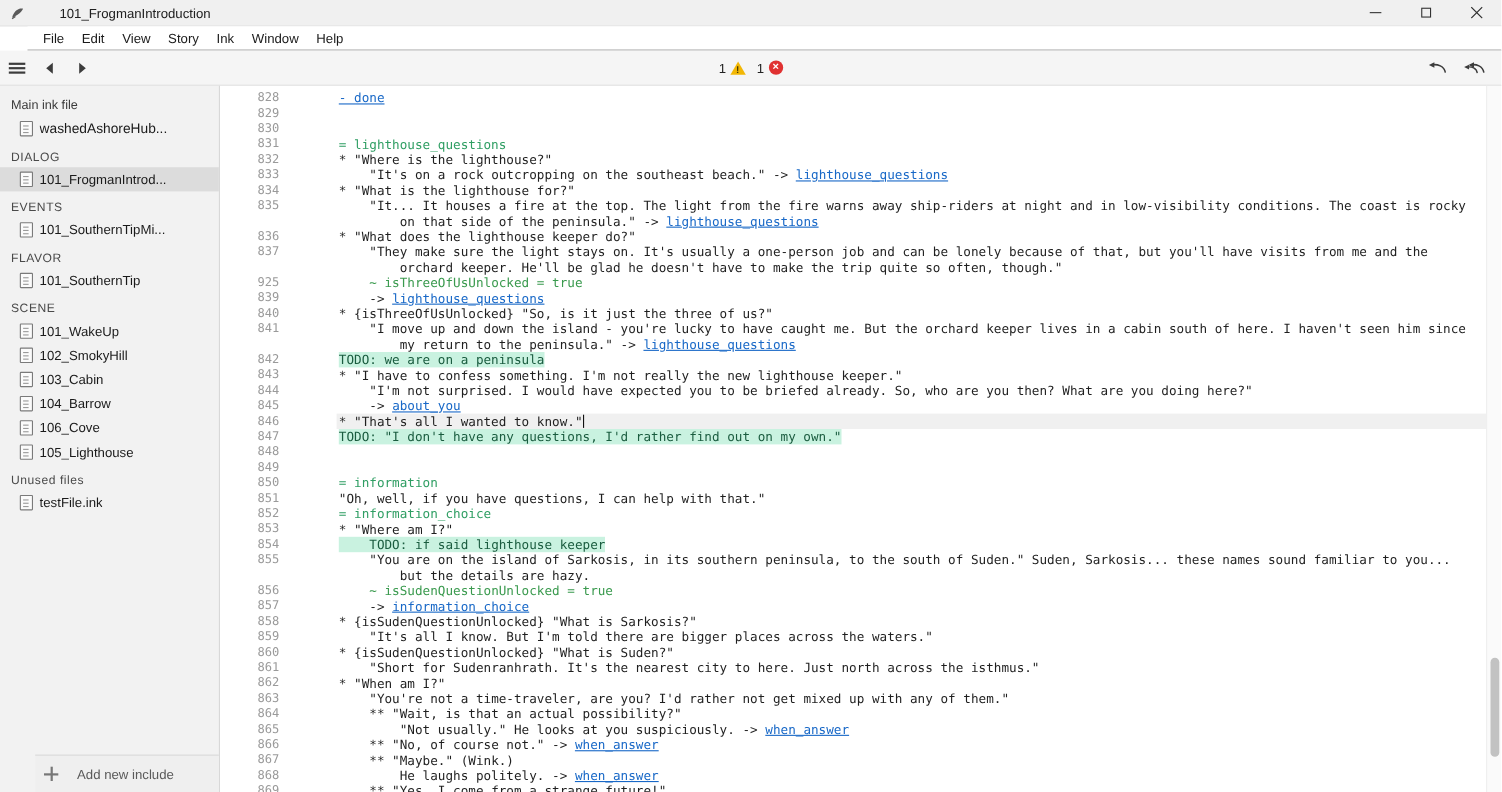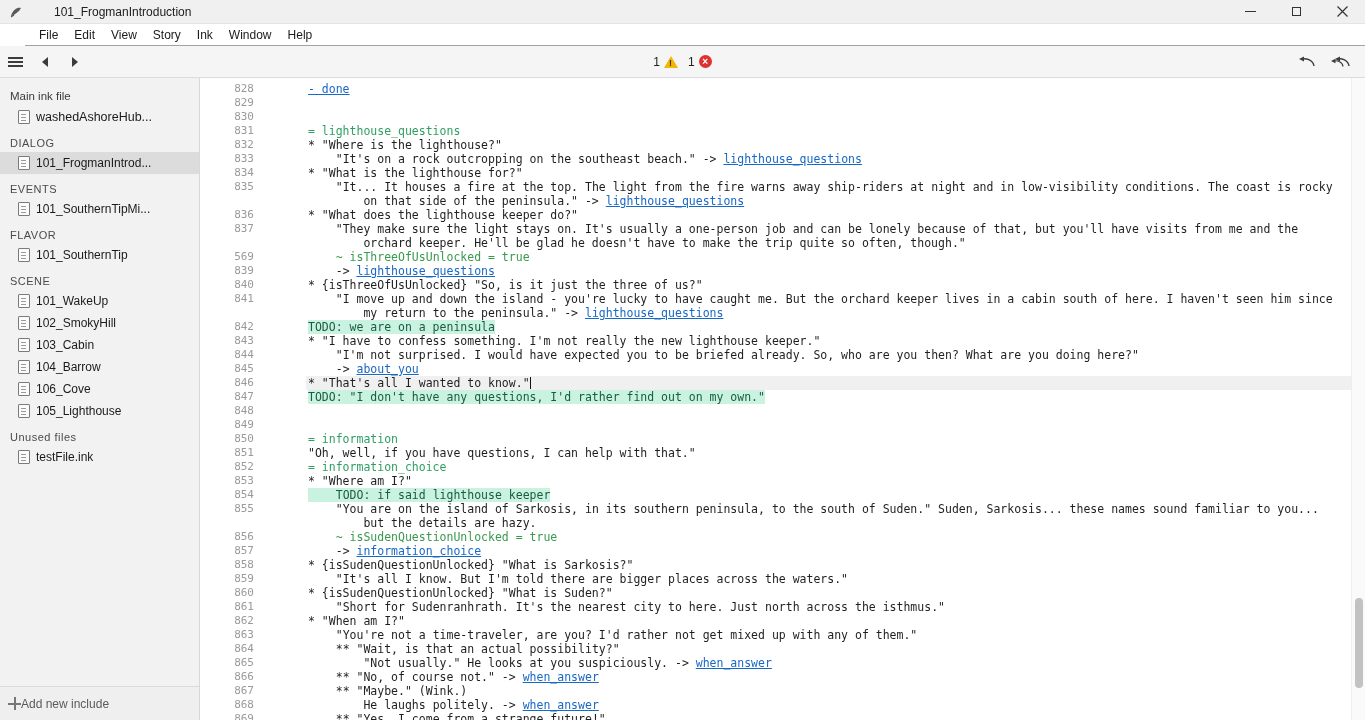--- a/index.html
+++ b/index.html
@@ -146,22 +146,22 @@
     content: ""; position: absolute; left: 2px; right: 3px; height: 1px; background: #9a9a9a;
   }
   .doc-icon::before { top: 3px; }
   .doc-icon::after { top: 6px; box-shadow: 0 3px 0 #9a9a9a; }
   .side-label { overflow: hidden; text-overflow: ellipsis; white-space: nowrap; text-align: right; }
   .sidebar-footer {
     height: 34px;
     border-top: 1px solid #dadada;
     background: #efefef;
     display: flex; align-items: center;
-    padding-left: 8px; gap: 0;
-    color: #5a5a5a; font-size: 12px;
+    padding-left: 8px; gap: 17px;
+    color: #5a5a5a; font-size: 12px; margin-left: 32px;
   }
   .plus-icon {
     width: 13px; height: 13px; position: relative; flex: none;
   }
   .plus-icon::before, .plus-icon::after {
     content: ""; position: absolute; background: #777;
   }
   .plus-icon::before { left: 0; right: 0; top: 6px; height: 1.5px; }
   .plus-icon::after { top: 0; bottom: 0; left: 6px; width: 1.5px; }
 
@@ -391,21 +391,21 @@
           <div class="line"><div class="gutter">830</div><div class="code">&nbsp;</div></div>
           <div class="line"><div class="gutter">831</div><div class="code"><span class="knot">= lighthouse_questions</span></div></div>
           <div class="line"><div class="gutter">832</div><div class="code"><span>* "Where is the lighthouse?"</span></div></div>
           <div class="line"><div class="gutter">833</div><div class="code"><span>    "It's on a rock outcropping on the southeast beach." -&gt; </span><span class="divert">lighthouse_questions</span></div></div>
           <div class="line"><div class="gutter">834</div><div class="code"><span>* "What is the lighthouse for?"</span></div></div>
           <div class="line"><div class="gutter">835</div><div class="code"><span>    "It... It houses a fire at the top. The light from the fire warns away ship-riders at night and in low-visibility conditions. The coast is rocky
         on that side of the peninsula." -&gt; </span><span class="divert">lighthouse_questions</span></div></div>
           <div class="line"><div class="gutter">836</div><div class="code"><span>* "What does the lighthouse keeper do?"</span></div></div>
           <div class="line"><div class="gutter">837</div><div class="code"><span>    "They make sure the light stays on. It's usually a one-person job and can be lonely because of that, but you'll have visits from me and the
         orchard keeper. He'll be glad he doesn't have to make the trip quite so often, though."</span></div></div>
-          <div class="line"><div class="gutter">569</div><div class="code"><span class="logic">    ~ isThreeOfUsUnlocked = true</span></div></div>
+          <div class="line"><div class="gutter">925</div><div class="code"><span class="logic">    ~ isThreeOfUsUnlocked = true</span></div></div>
           <div class="line"><div class="gutter">839</div><div class="code"><span>    -&gt; </span><span class="divert">lighthouse_questions</span></div></div>
           <div class="line"><div class="gutter">840</div><div class="code"><span>* {isThreeOfUsUnlocked} "So, is it just the three of us?"</span></div></div>
           <div class="line"><div class="gutter">841</div><div class="code"><span>    "I move up and down the island - you're lucky to have caught me. But the orchard keeper lives in a cabin south of here. I haven't seen him since
         my return to the peninsula." -&gt; </span><span class="divert">lighthouse_questions</span></div></div>
           <div class="line"><div class="gutter">842</div><div class="code"><span class="todo">TODO: we are on a peninsula</span></div></div>
           <div class="line"><div class="gutter">843</div><div class="code"><span>* "I have to confess something. I'm not really the new lighthouse keeper."</span></div></div>
           <div class="line"><div class="gutter">844</div><div class="code"><span>    "I'm not surprised. I would have expected you to be briefed already. So, who are you then? What are you doing here?"</span></div></div>
           <div class="line"><div class="gutter">845</div><div class="code"><span>    -&gt; </span><span class="divert">about_you</span></div></div>
           <div class="line hl-line"><div class="gutter">846</div><div class="code"><span>* "That's all I wanted to know."</span><span class="caret"></span></div></div>
           <div class="line"><div class="gutter">847</div><div class="code"><span class="todo">TODO: "I don't have any questions, I'd rather find out on my own."</span></div></div>

